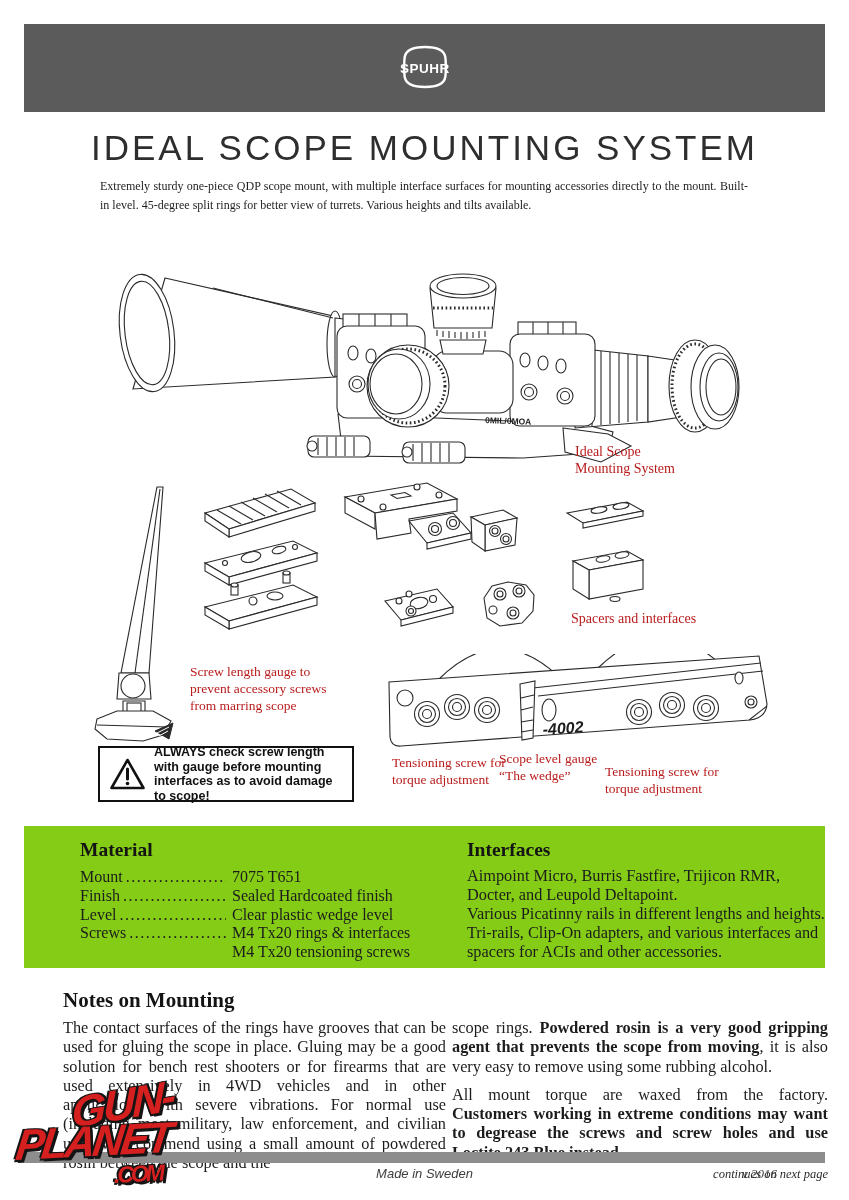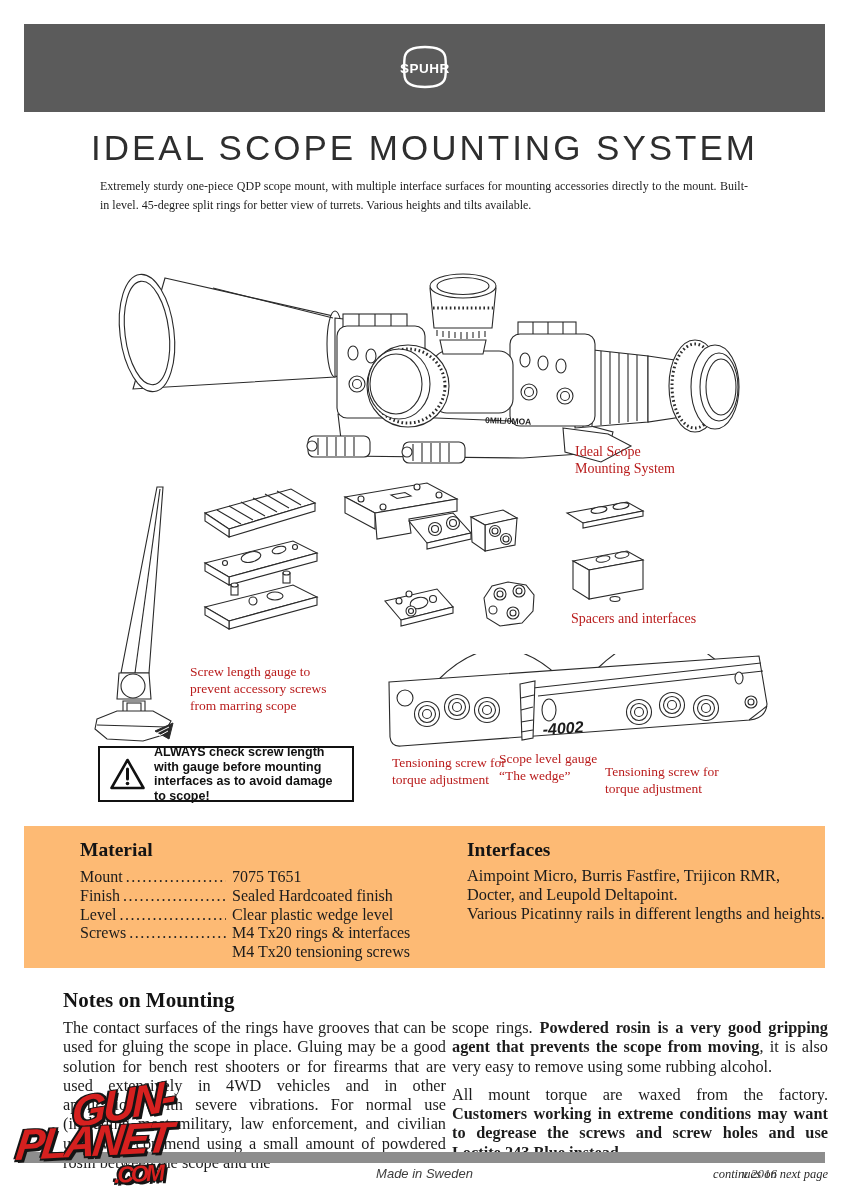--- a/index.html
+++ b/index.html
@@ -28,21 +28,21 @@
   .lab-tr{left:605px;top:763px;width:130px;}
 
   
   .warning-box{left:98px;top:746px;width:252px;height:52px;border:2px solid #111;
     background:#fff;display:flex;align-items:center;}
   .warning-icon{margin:0 8px 0 9px;flex:0 0 auto;}
   .warning-text{font-family:"Liberation Sans",sans-serif;font-weight:bold;
     font-size:12.5px;line-height:14.5px;color:#111;padding-right:6px;}
 
   
-  .panel{left:24px;top:826px;width:801px;height:142px;background:#fdba74;}
+  .panel{left:24px;top:826px;width:801px;height:142px;background:#84cc16;}
   .panel h2{position:absolute;margin:0;font-size:19.5px;font-weight:bold;color:#141414;}
   .mat-head{left:56px;top:13px;}
   .int-head{left:443px;top:13px;}
   .mat-rows{position:absolute;left:56px;top:42px;width:330px;font-size:16px;}
   .mat-row{display:flex;height:18.8px;line-height:18.8px;}
   .mat-lead{display:flex;width:146px;flex:0 0 146px;overflow:hidden;}
   .mat-label{white-space:nowrap;}
   .mat-dots{flex:1;overflow:hidden;white-space:nowrap;color:#222;}
   .mat-dots::after{content:"..........................................";letter-spacing:1.5px;margin-left:3px;}
   .mat-row.cont .mat-dots::after{content:"";}
@@ -374,20 +374,21 @@
             <span class="mat-label"></span>
             <span class="mat-dots"></span>
           </span>
         <span class="mat-value">M4 Tx20 tensioning screws</span>
       </div>
     </div>
     <h2 class="int-head">Interfaces</h2>
     <div class="int-body">
       <p>Aimpoint Micro, Burris Fastfire, Trijicon RMR, Docter, and Leupold Deltapoint.</p>
       <p>Various Picatinny rails in different lengths and heights.</p>
+      <p>Tri-rails, Clip-On adapters, and various interfaces and spacers for ACIs and other accessories.</p>
     </div>
   </div>
 
   <h2 class="abs notes-head" style="margin:0;">Notes on Mounting</h2>
   <div class="abs notes-left">The contact surfaces of the rings have grooves that can be used for gluing the scope in place. Gluing may be a good solution for bench rest shooters or for firearms that are used extensively in 4WD vehicles and in other applications with severe vibrations. For normal use (including most military, law enforcement, and civilian use) we recommend using a small amount of powdered rosin between the scope and the</div>
   <div class="abs notes-right">
     <div class="p1"><span>scope rings. </span><b>Powdered rosin is a very good gripping agent that prevents the scope from moving</b><span>, it is also very easy to remove using some rubbing alcohol.</span></div>
     <div class="p2a">All mount torque are waxed from the factory.</div>
     <div class="p2b"><b>Customers working in extreme conditions may want to degrease the screws and screw holes and use Loctite 243 Blue instead.</b></div>
     <div class="continues">continues on next page</div>

